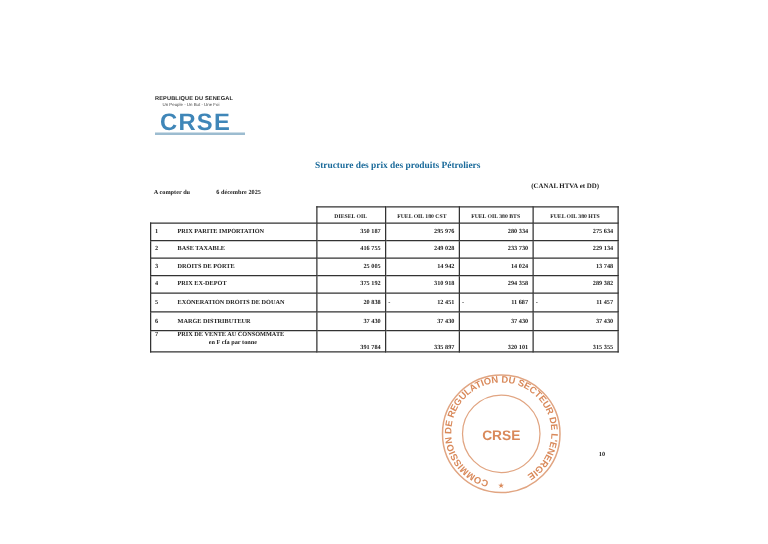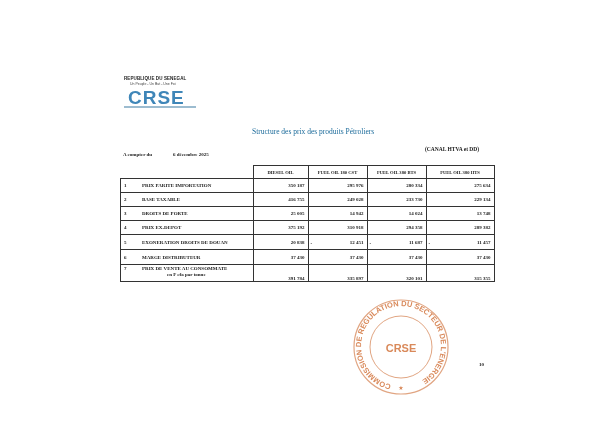--- a/index.html
+++ b/index.html
@@ -3,21 +3,21 @@
 <meta charset="utf-8">
 <style>
   html, body { margin:0; padding:0; }
   body { width:614px; height:435px; background:#ffffff; position:relative; overflow:hidden;
          font-family:"Liberation Serif", serif; color:#1a1a1a; }
   .abs { position:absolute; }
   .logo-top { left:124px; top:76px; font-family:"Liberation Sans", sans-serif; font-size:4.5px; font-weight:bold; letter-spacing:0.1px; }
   .logo-sub { left:130px; top:82px; font-family:"Liberation Sans", sans-serif; font-size:3.5px; color:#444; }
   .logo-mark { left:126px; top:88px; width:66px; height:18px; }
   .logo-line { left:124px; top:106px; width:72px; height:2px; background:#5a8fb0; opacity:0.6; }
-  .title { left:252px; top:127px; font-size:7.5px; font-weight:normal; color:#1a6a9a; }
+  .title { left:252px; top:127px; font-size:7.5px; font-weight:bold; color:#1a6a9a; }
   .canal { left:425px; top:146px; font-size:5.5px; font-weight:bold; }
   .date-lbl { left:123px; top:152px; font-size:5px; font-weight:bold; }
   .date-val { left:173px; top:152px; font-size:5px; font-weight:bold; }
   table.prix { position:absolute; left:120px; top:165px; border-collapse:collapse; font-size:5px; font-weight:bold; }
   table.prix td, table.prix th { border:1px solid #333; padding:0 3px; }
   table.prix th { height:12px; font-size:4.6px; text-align:center; font-weight:bold; }
   table.prix th.blank { border:none; }
   .num { display:inline-block; width:10px; text-align:left; vertical-align:bottom; margin-right:8px; }
   td.val { text-align:right; }
   td.neg { position:relative; }

